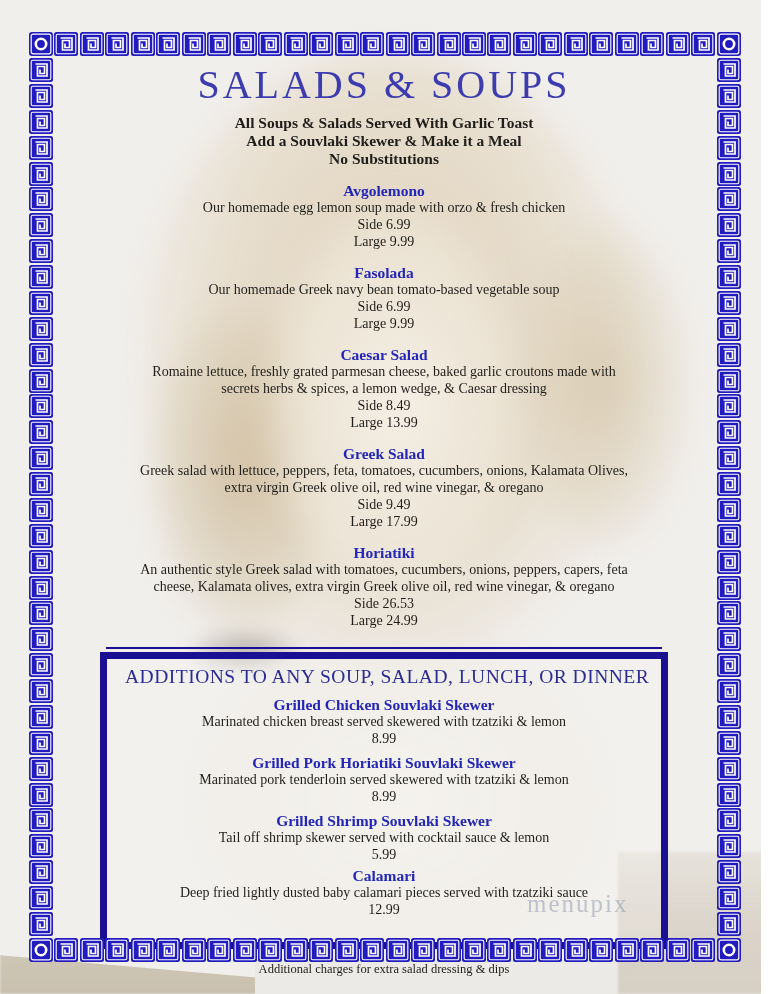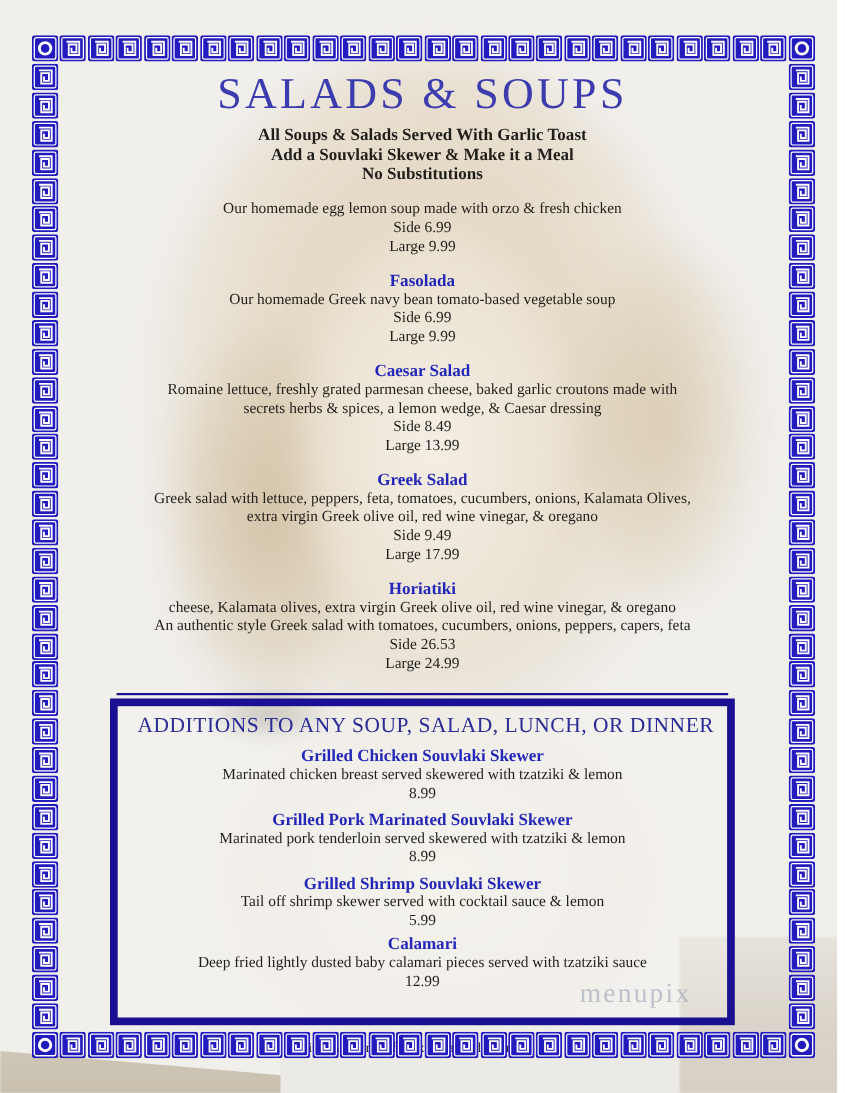--- a/index.html
+++ b/index.html
@@ -704,20 +704,21 @@
   <div class="content">
     <div class="page-title">SALADS &amp; SOUPS</div>
 
     <div class="subtitle">
       <div>All Soups &amp; Salads Served With Garlic Toast</div>
       <div>Add a Souvlaki Skewer &amp; Make it a Meal</div>
       <div>No Substitutions</div>
     </div>
 
     <div class="menu-item">
+      <div class="item-name">Avgolemono</div>
       <div class="desc-line">Our homemade egg lemon soup made with orzo &amp; fresh chicken</div>
       <div class="price-line">Side 6.99</div>
       <div class="price-line">Large 9.99</div>
     </div>
 
     <div class="menu-item">
       <div class="item-name">Fasolada</div>
       <div class="desc-line">Our homemade Greek navy bean tomato-based vegetable soup</div>
       <div class="price-line">Side 6.99</div>
       <div class="price-line">Large 9.99</div>
@@ -734,39 +735,39 @@
     <div class="menu-item">
       <div class="item-name">Greek Salad</div>
       <div class="desc-line">Greek salad with lettuce, peppers, feta, tomatoes, cucumbers, onions, Kalamata Olives,</div>
       <div class="desc-line">extra virgin Greek olive oil, red wine vinegar, &amp; oregano</div>
       <div class="price-line">Side 9.49</div>
       <div class="price-line">Large 17.99</div>
     </div>
 
     <div class="menu-item">
       <div class="item-name">Horiatiki</div>
+      <div class="desc-line">An authentic style Greek salad with tomatoes, cucumbers, onions, peppers, capers, feta</div>
       <div class="desc-line">cheese, Kalamata olives, extra virgin Greek olive oil, red wine vinegar, &amp; oregano</div>
-      <div class="desc-line">An authentic style Greek salad with tomatoes, cucumbers, onions, peppers, capers, feta</div>
       <div class="price-line">Side 26.53</div>
       <div class="price-line">Large 24.99</div>
     </div>
 
     <div class="additions-rule"></div>
 
     <div class="additions-box">
       <div class="additions-heading">ADDITIONS TO ANY SOUP, SALAD, LUNCH, OR DINNER</div>
 
       <div class="addition-item">
         <div class="item-name">Grilled Chicken Souvlaki Skewer</div>
         <div class="desc-line">Marinated chicken breast served skewered with tzatziki &amp; lemon</div>
         <div class="price-line">8.99</div>
       </div>
 
       <div class="addition-item">
-        <div class="item-name">Grilled Pork Marinated Souvlaki Skewer</div>
+        <div class="item-name">Grilled Pork Horiatiki Souvlaki Skewer</div>
         <div class="desc-line">Marinated pork tenderloin served skewered with tzatziki &amp; lemon</div>
         <div class="price-line">8.99</div>
       </div>
 
       <div class="addition-item">
         <div class="item-name">Grilled Shrimp Souvlaki Skewer</div>
         <div class="desc-line">Tail off shrimp skewer served with cocktail sauce &amp; lemon</div>
         <div class="price-line">5.99</div>
       </div>
 

